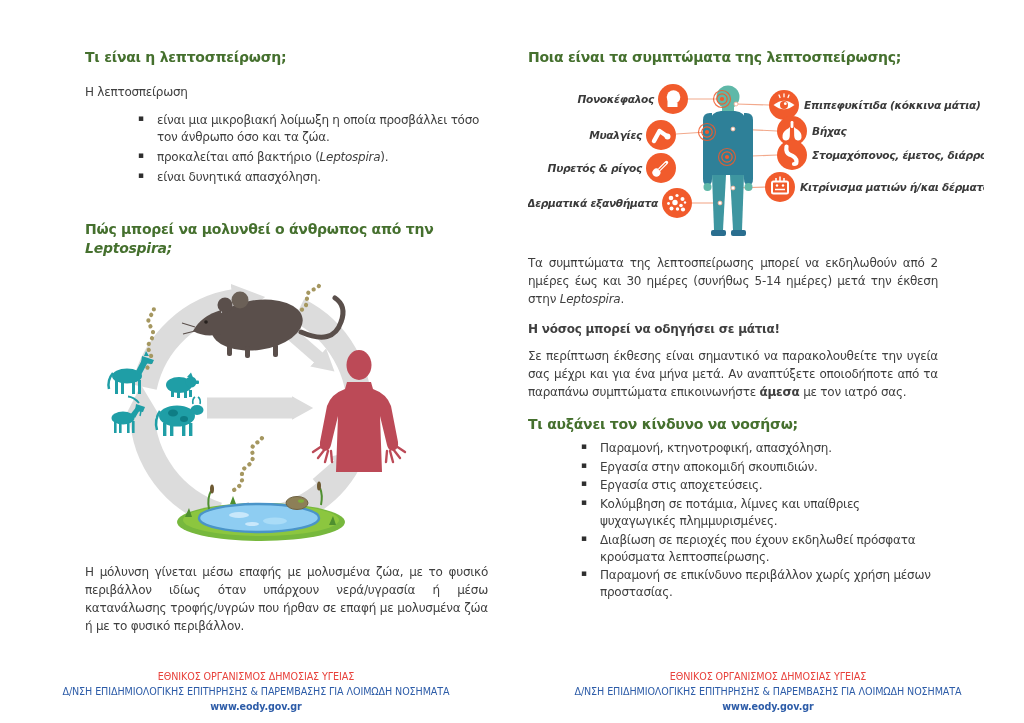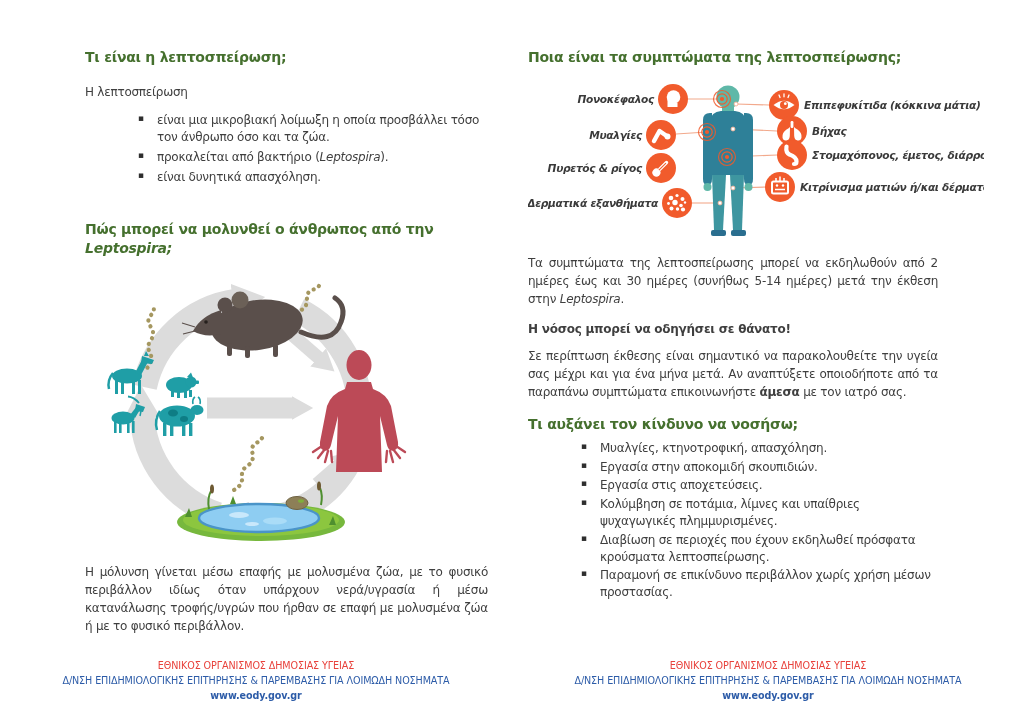--- a/index.html
+++ b/index.html
@@ -30,21 +30,21 @@
   .h2-left { margin-top:34px; }
   .cycle-svg { display:block; margin:13px 0 0 4px; }
   .para { text-align:justify; line-height:1.5; margin:8px 0 0 0; }
   .para-left { margin-top:6px; }
   .symptoms-svg { display:block; margin:14px 0 0 0; }
   .warning { font-weight:bold; margin:13px 0 0 0; line-height:1.45; }
   .h2-right { margin-top:14px; }
   ul.bullets-right { margin-top:7px; }
   ul.bullets-right li { line-height:1.4; margin-bottom:2px; }
   .footer {
-    position:absolute; bottom:19px; text-align:center;
+    position:absolute; bottom:8px; text-align:center;
     font-size:9.6px; line-height:1.55; letter-spacing:-0.1px;
   }
   .footer-left  { left:0;     width:512px; }
   .footer-right { left:512px; width:512px; }
   .footer .l1 { color:#e8423c; }
   .footer .l2 { color:#2d5ca8; }
   .footer .l3 { color:#2d5ca8; font-weight:bold; }
   .sym-label { font-weight:bold; font-style:italic; fill:#3a3a3a; font-size:10.6px; letter-spacing:-0.3px; }
   i.lep { font-style:italic; }
   b.inb { font-weight:bold; }
@@ -297,28 +297,28 @@
       <text class="sym-label" text-anchor="end" x="130" y="127">Δερματικά εξανθήματα</text>
       <text class="sym-label" x="276" y="29">Επιπεφυκίτιδα (κόκκινα μάτια)</text>
       <text class="sym-label" x="284" y="55">Βήχας</text>
       <text class="sym-label" x="284" y="79">Στομαχόπονος, έμετος, διάρροια</text>
       <text class="sym-label" x="272" y="111">Κιτρίνισμα ματιών ή/και δέρματος</text>
     </g>
   </svg>
 
   <p class="para"><span>Τα συμπτώματα της λεπτοσπείρωσης μπορεί να εκδηλωθούν από 2 ημέρες έως και 30 ημέρες (συνήθως 5-14 ημέρες) μετά την έκθεση στην </span><i class="lep">Leptospira</i><span>.</span></p>
 
-  <p class="warning">Η νόσος μπορεί να οδηγήσει σε θάνατο!</p>
+  <p class="warning">Η νόσος μπορεί να οδηγήσει σε μάτια!</p>
 
   <p class="para"><span>Σε περίπτωση έκθεσης είναι σημαντικό να παρακολουθείτε την υγεία σας μέχρι και για ένα μήνα μετά. Αν αναπτύξετε οποιοδήποτε από τα παραπάνω συμπτώματα επικοινωνήστε </span><b class="inb">άμεσα</b><span> με τον ιατρό σας.</span></p>
 
   <h2 class="heading h2-right">Τι αυξάνει τον κίνδυνο να νοσήσω;</h2>
 
   <ul class="bullets bullets-right">
-    <li>Μυαλγίες, κτηνοτροφική, απασχόληση.</li>
+    <li>Παραμονή, κτηνοτροφική, απασχόληση.</li>
     <li>Εργασία στην αποκομιδή σκουπιδιών.</li>
     <li>Εργασία στις αποχετεύσεις.</li>
     <li>Κολύμβηση σε ποτάμια, λίμνες και υπαίθριες ψυχαγωγικές πλημμυρισμένες.</li>
     <li>Διαβίωση σε περιοχές που έχουν εκδηλωθεί πρόσφατα κρούσματα λεπτοσπείρωσης.</li>
     <li>Παραμονή σε επικίνδυνο περιβάλλον χωρίς χρήση μέσων προστασίας.</li>
   </ul>
 </div>
 
 <div class="footer footer-left">
   <div class="l1">ΕΘΝΙΚΟΣ ΟΡΓΑΝΙΣΜΟΣ ΔΗΜΟΣΙΑΣ ΥΓΕΙΑΣ</div>

